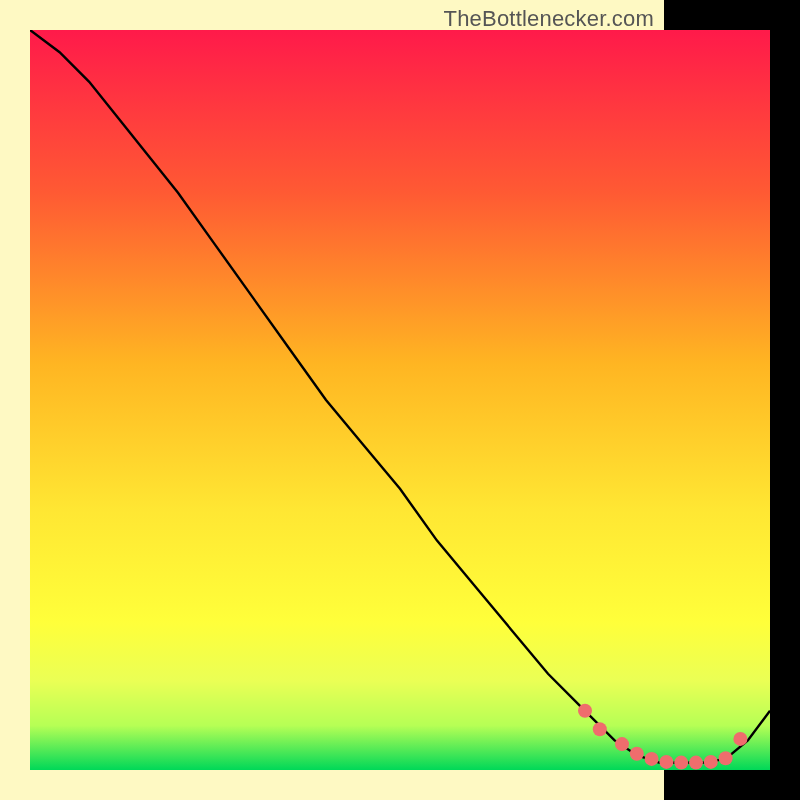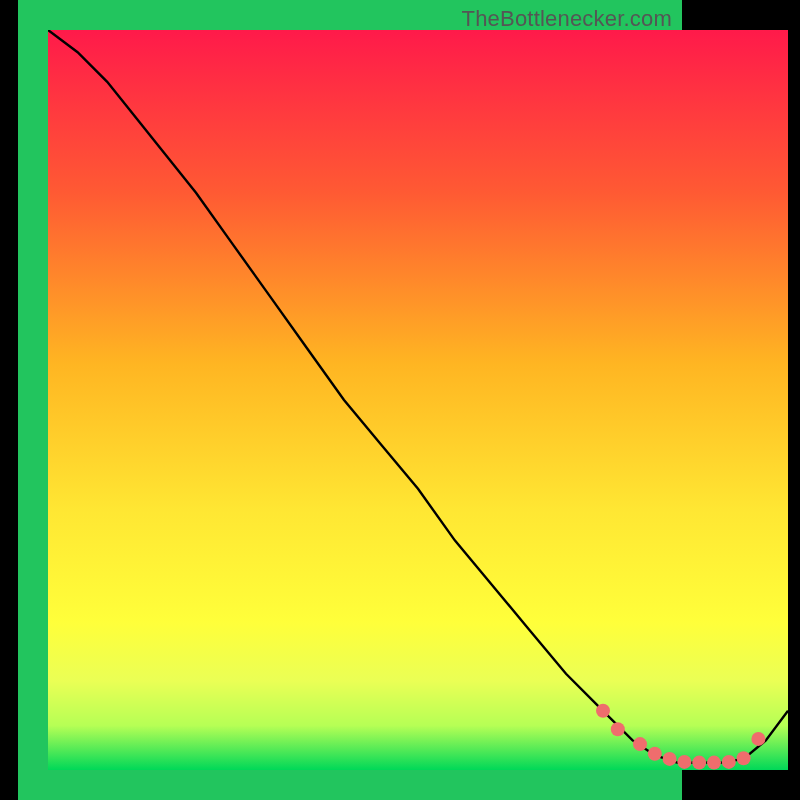--- a/index.html
+++ b/index.html
@@ -8,22 +8,21 @@
     background: #000;
     width: 800px;
     height: 800px;
     overflow: hidden;
     font-family: Arial, Helvetica, sans-serif;
   }
   .frame {
     position: relative;
     width: 664px;
     height: 800px;
-    background: #22c55e;
-    margin-left: 18px;
+    background: #fef9c3;
   }
   .watermark {
     position: absolute;
     top: 6px;
     right: 10px;
     color: #555;
     font-size: 22px;
     font-weight: 500;
     letter-spacing: 0.2px;
     z-index: 3;

